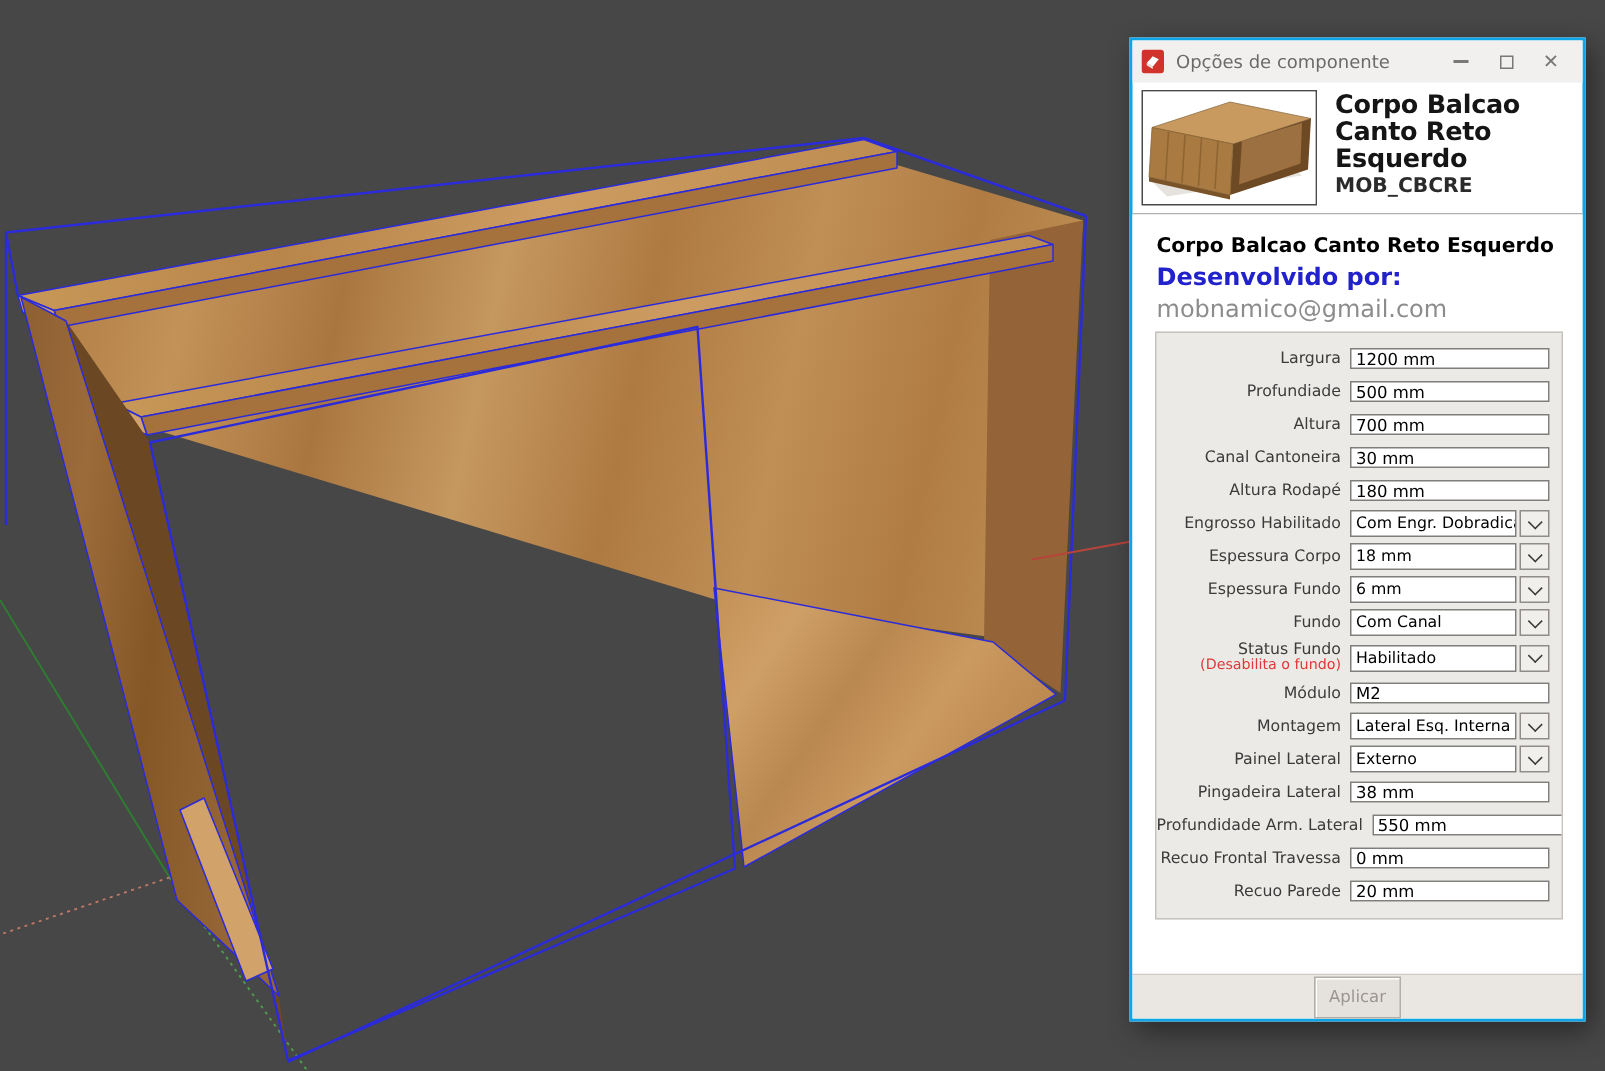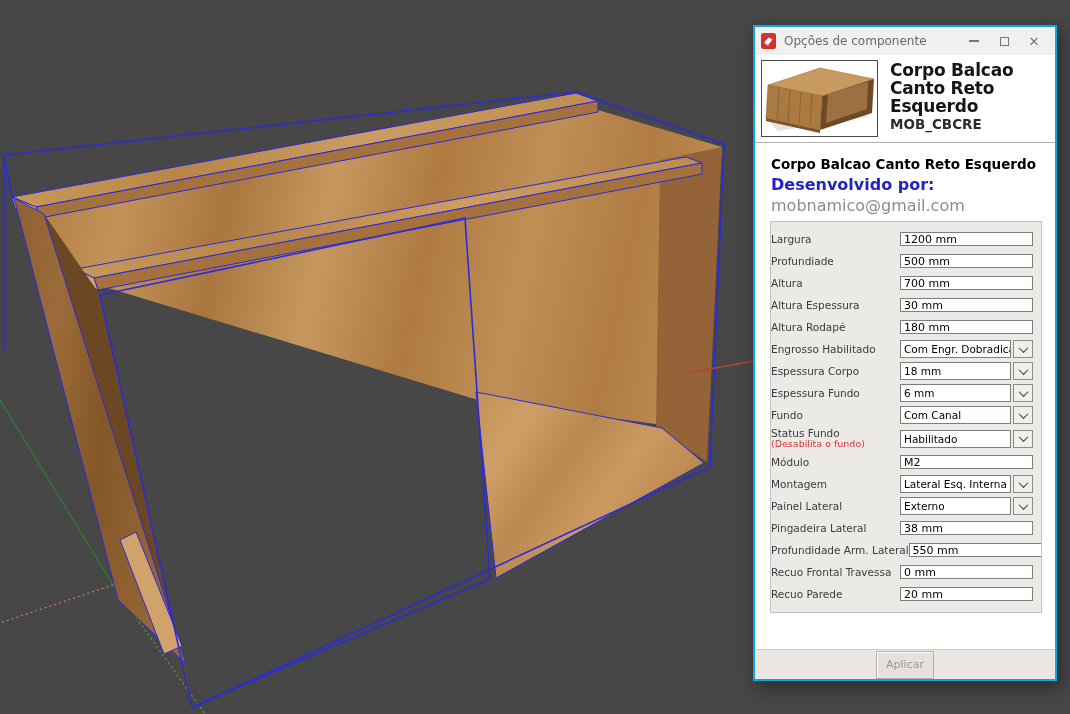--- a/index.html
+++ b/index.html
@@ -34,21 +34,21 @@
 
   .content{flex:1;position:relative;padding:13px 16px 0;box-sizing:border-box;background:#fff}
   .comp-name{font-weight:bold;font-size:13.5px;color:#000}
   .dev-by{font-weight:bold;font-size:16px;color:var(--dev_by_blue,#2222cc);margin-top:3px}
   .email{font-size:16px;color:#8c8c8c;margin-top:2px}
 
   .form-panel{position:absolute;left:15px;top:78px;width:272px;height:392px;
               background:var(--panel_bg,#eceae7);border:1px solid #c6c3bf;box-sizing:border-box;
               padding:8px 8px 6px 0;display:flex;flex-direction:column;gap:4px;overflow:hidden}
   .row{display:flex;align-items:center;min-height:18px;flex:0 0 auto}
-  .lbl{flex:1;text-align:left;font-size:10.5px;color:#3b3b3b;line-height:11px;white-space:nowrap}
+  .lbl{flex:1;text-align:right;padding-right:6px;font-size:10.5px;color:#3b3b3b;line-height:11px;white-space:nowrap}
   .sub{font-size:9.5px;color:var(--sublabel_red,#e03838);line-height:10px;white-space:nowrap}
   .txt{width:133px;height:14px;box-sizing:border-box;border:1px solid #807e7b;background:#fff;
        font-family:"DejaVu Sans",sans-serif;font-size:11px;padding:0 3px;color:#000;flex:0 0 auto}
   .combo{width:133px;height:18px;display:flex;box-sizing:border-box;flex:0 0 auto}
   .combo-val{flex:1;border:1px solid #807e7b;background:#fff;font-size:10.5px;line-height:16px;
              padding:0 3px;white-space:nowrap;overflow:hidden;box-sizing:border-box;color:#000}
   .combo-btn{width:20px;margin-left:2px;border:1px solid #8f8c89;background:#f1efec;display:flex;
              align-items:center;justify-content:center;box-sizing:border-box}
   .chev{width:6px;height:6px;border-right:1.5px solid #3a3a3a;border-bottom:1.5px solid #3a3a3a;
         transform:rotate(45deg) translate(-1px,-1px)}
@@ -208,21 +208,21 @@
           <input type="text" class="txt" value="500 mm" style="">
         </div>
         <div class="row">
           <div class="lbl">
             <div>Altura</div>
           </div>
           <input type="text" class="txt" value="700 mm" style="">
         </div>
         <div class="row">
           <div class="lbl">
-            <div>Altura Espessura</div>
+            <div>Canal Cantoneira</div>
           </div>
           <input type="text" class="txt" value="30 mm" style="">
         </div>
         <div class="row">
           <div class="lbl">
             <div>Altura Rodapé</div>
           </div>
           <input type="text" class="txt" value="180 mm" style="">
         </div>
         <div class="row">

